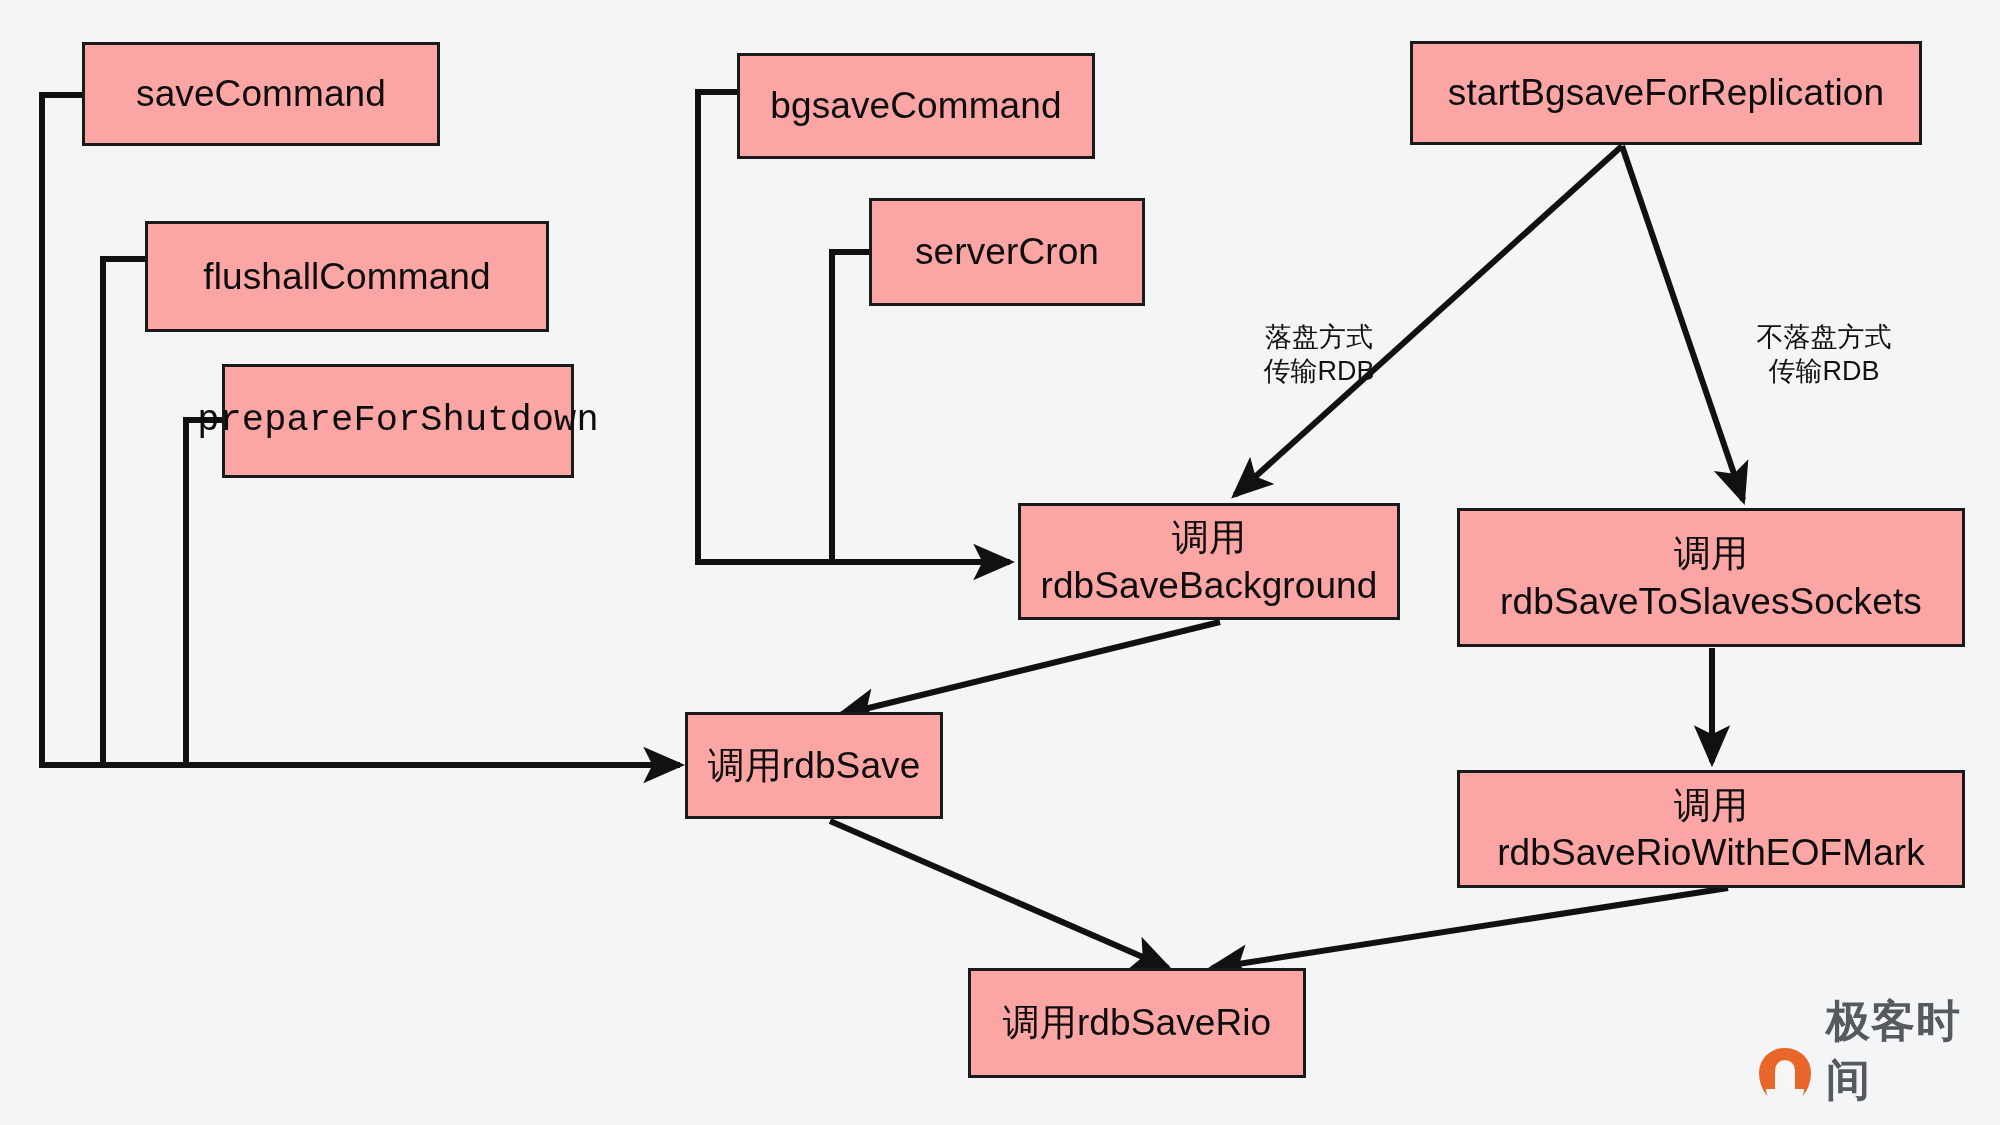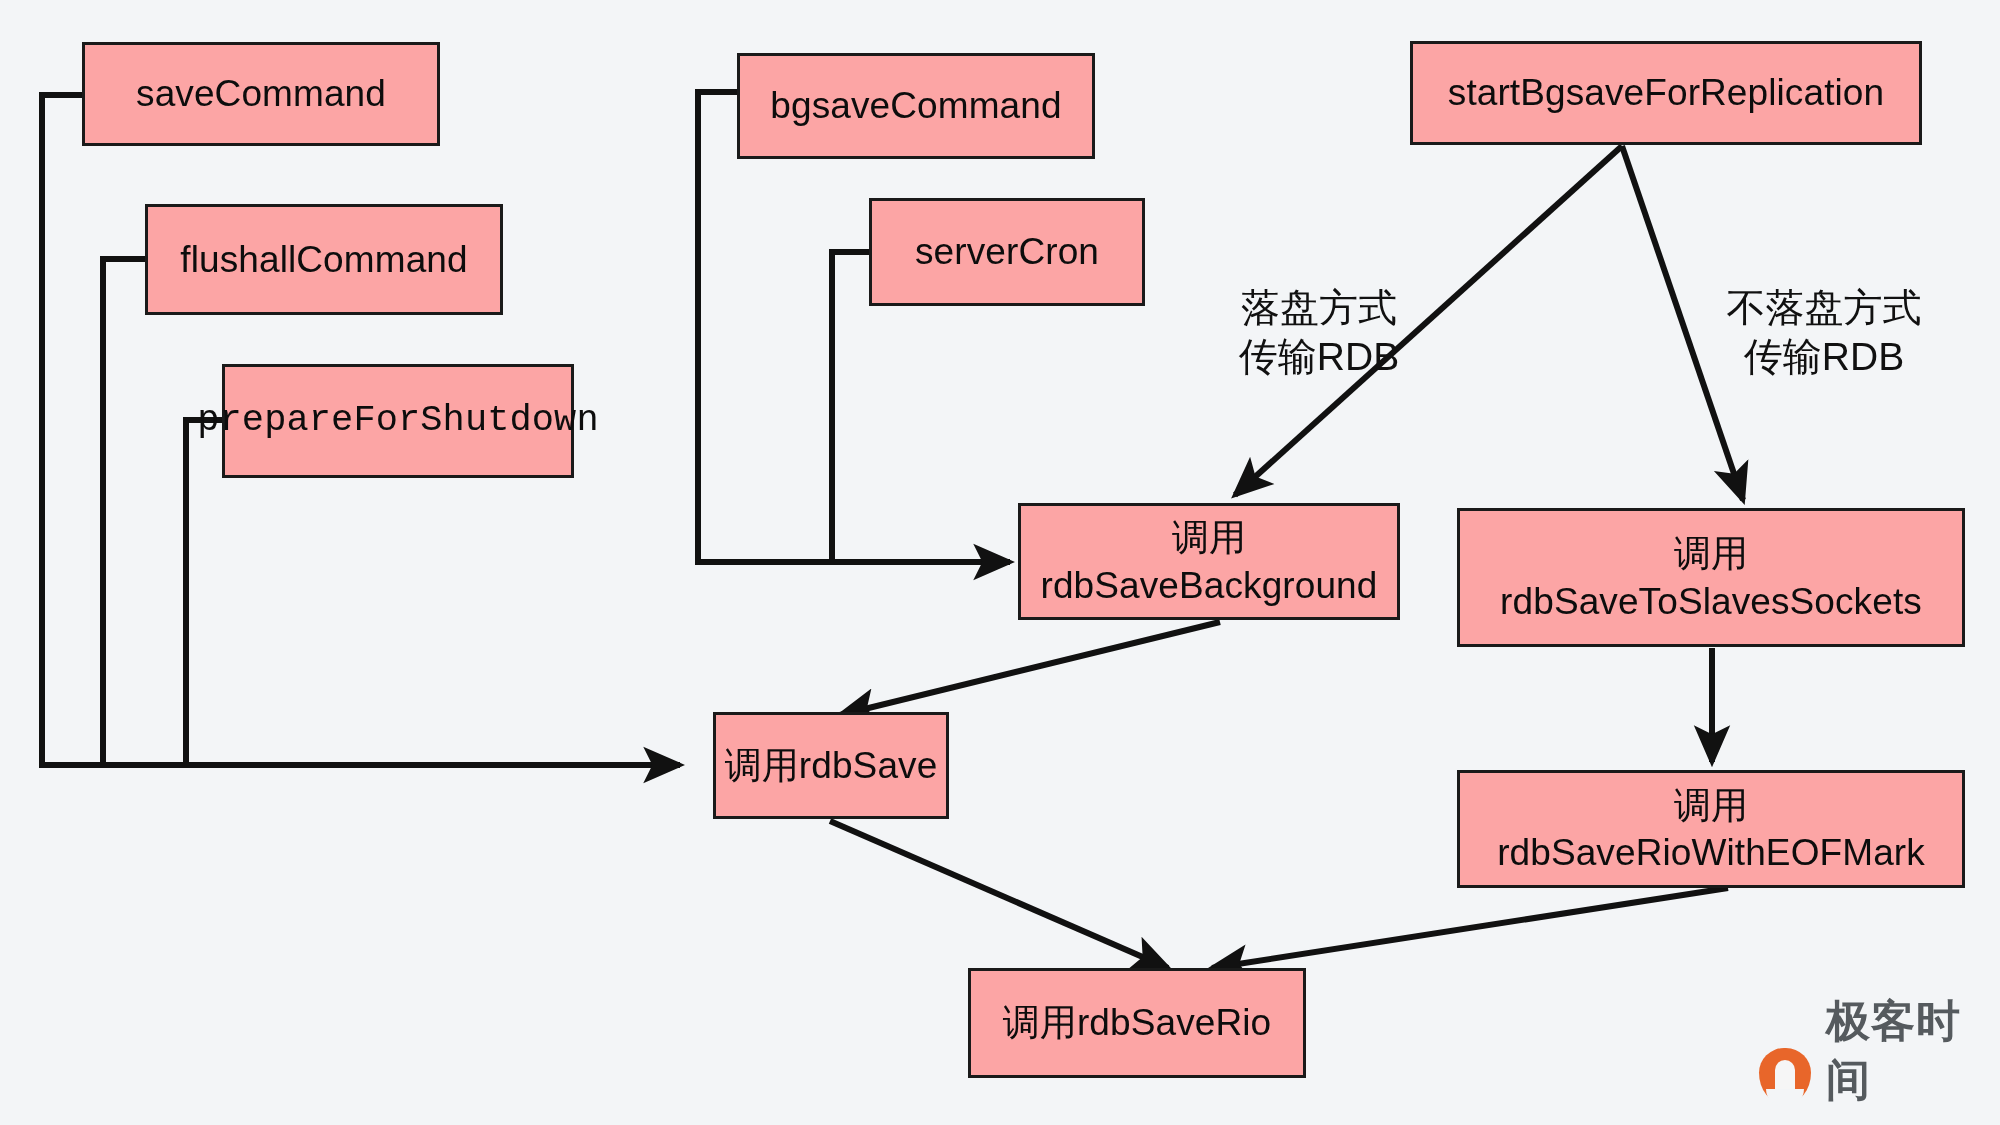--- a/index.html
+++ b/index.html
@@ -23,25 +23,26 @@
     color:#0d0d0d;
     font-size:37px;
     line-height:1.28;
     letter-spacing:.1px;
     white-space:pre-line;
     z-index:3;
   }
   .edge-label{
     position:absolute;
     color:#111;
-    font-size:39px;
+    font-size:27px;
     line-height:1.25;
     text-align:center;
     white-space:pre-line;
     z-index:4;
+    margin-top:37px;
   }
   #logo{
     position:absolute;
     left:1756px;top:1044px;
     width:230px;height:66px;
     display:flex;align-items:flex-end;gap:12px;
     z-index:6;
     font-weight:bold;
   }
   #logo .mark{
@@ -102,37 +103,37 @@
     <path d="M1712,648 L1712,762" marker-end="url(#arrow)"></path>
 
     <path d="M830,821 L1168,968" marker-end="url(#arrow)"></path>
 
     <path d="M1728,888 L1212,968" marker-end="url(#arrow)"></path>
   </g>
 </svg>
 
 <div class="node" style="left:82px;top:42px;width:358px;height:104px;">saveCommand</div>
 
-<div class="node" style="left:145px;top:204px;width:358px;height:111px;">flushallCommand</div>
+<div class="node" style="left:145px;top:221px;width:404px;height:111px;">flushallCommand</div>
 
 <div class="node" style="left:222px;top:364px;width:352px;height:114px;font-family:Liberation Mono, monospace;">prepareForShutdown</div>
 
 <div class="node" style="left:737px;top:37px;width:358px;height:106px;margin-top:16px;">bgsaveCommand</div>
 
 <div class="node" style="left:869px;top:198px;width:276px;height:108px;">serverCron</div>
 
 <div class="node" style="left:1410px;top:41px;width:512px;height:104px;">startBgsaveForReplication</div>
 
 <div class="node" style="left:1018px;top:503px;width:382px;height:117px;">调用
 rdbSaveBackground</div>
 
 <div class="node" style="left:1457px;top:508px;width:508px;height:139px;">调用
 rdbSaveToSlavesSockets</div>
 
-<div class="node" style="left:685px;top:712px;width:236px;height:107px;margin-left:28px;">调用rdbSave</div>
+<div class="node" style="left:685px;top:712px;width:258px;height:107px;">调用rdbSave</div>
 
 <div class="node" style="left:1457px;top:770px;width:508px;height:118px;">调用
 rdbSaveRioWithEOFMark</div>
 
 <div class="node" style="left:968px;top:968px;width:338px;height:110px;">调用rdbSaveRio</div>
 
 <div class="edge-label" style="left:1234px;top:284px;width:170px;">落盘方式
 传输RDB</div>
 
 <div class="edge-label" style="left:1724px;top:284px;width:200px;">不落盘方式

